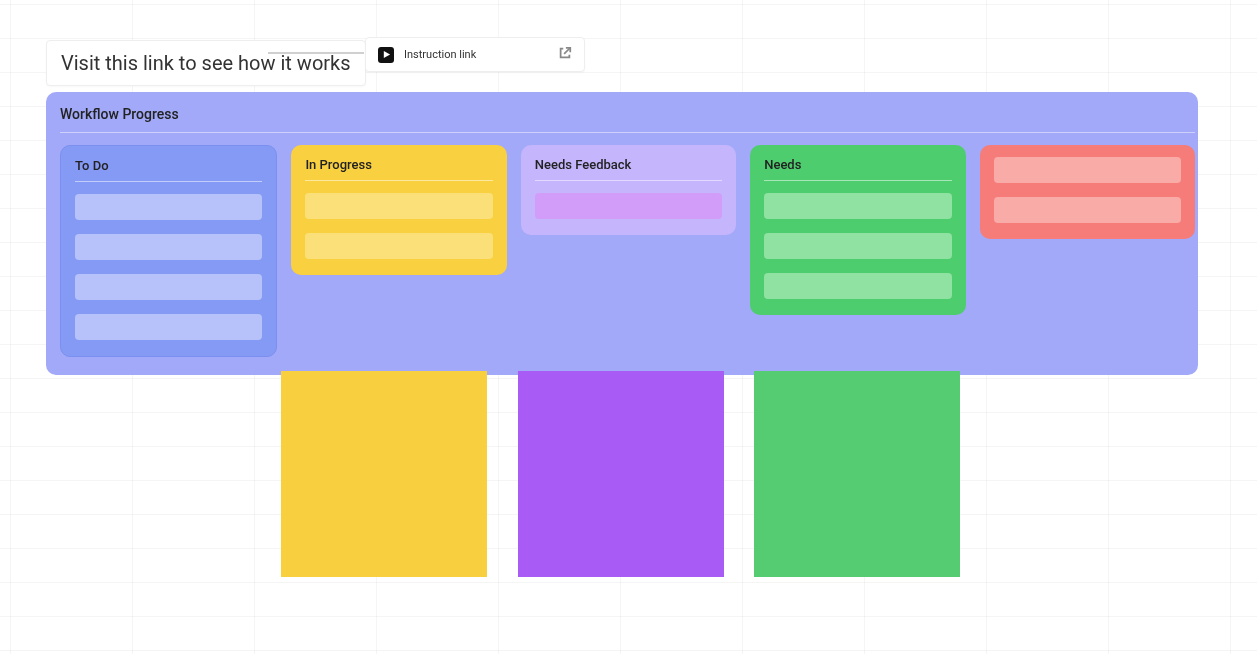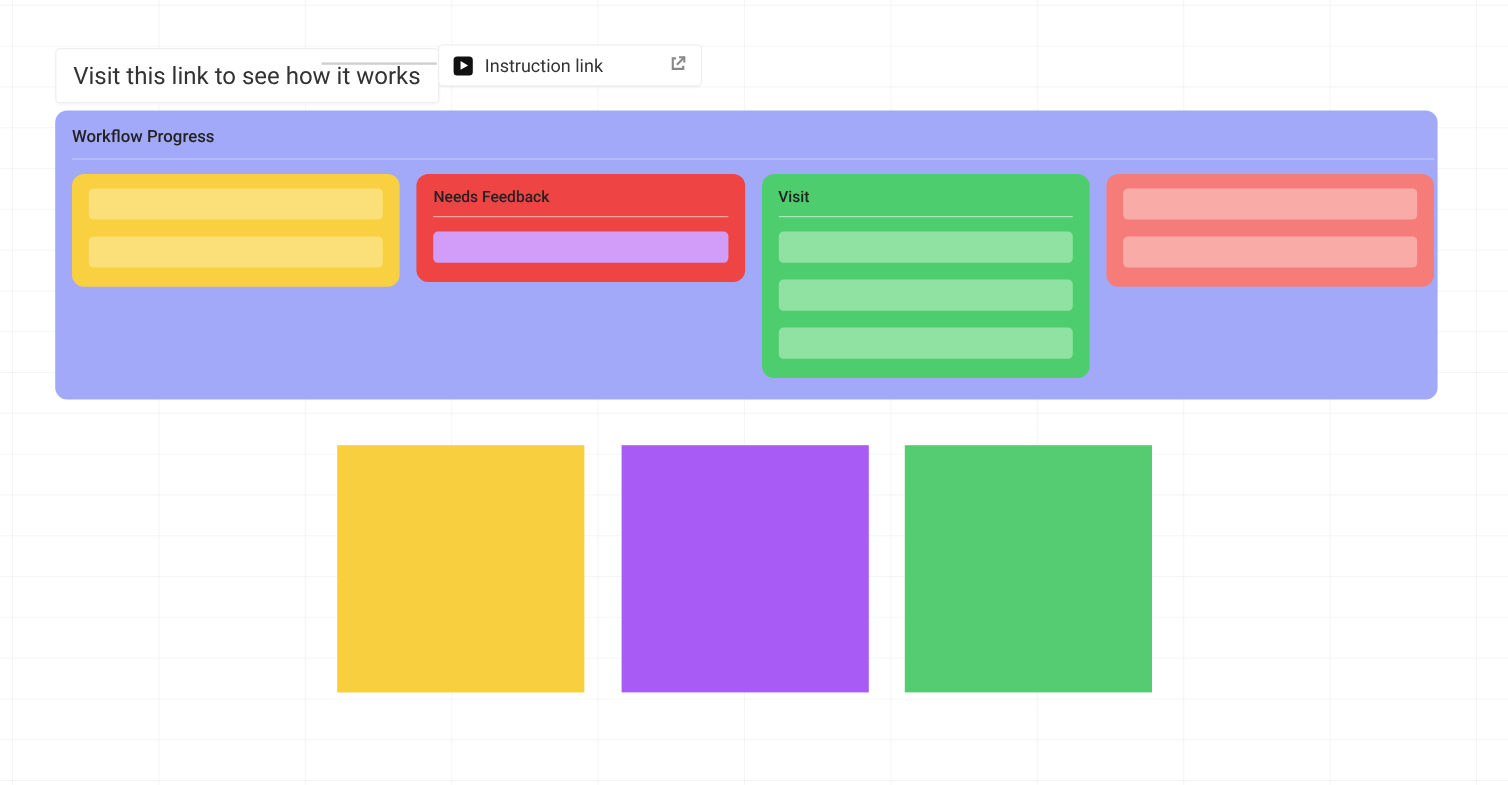--- a/index.html
+++ b/index.html
@@ -77,21 +77,21 @@
       justify-content: center;
       flex-shrink: 0;
     }
     .link-card .sq svg {
       width: 9px;
       height: 9px;
       fill: #fff;
     }
     .link-card .txt {
       flex: 1;
-      font-size: 15px;
+      font-size: 11px;
       color: #333;
     }
     .link-card .ext svg {
       width: 14px;
       height: 14px;
       stroke: #888;
       fill: none;
       stroke-width: 2;
     }
     
@@ -136,21 +136,21 @@
       margin-bottom: 14px;
     }
     .ticket:last-child {
       margin-bottom: 0;
     }
     
     .col-todo { background: #859af4; border: 1px solid #7b90ee; }
     .col-todo .ticket { background: #b6c2f9; }
     .col-progress { background: #f9d03f; }
     .col-progress .ticket { background: #fbe07a; }
-    .col-feedback { background: #ef4444; }
+    .col-feedback { background: #c4b5fd; }
     .col-feedback .ticket { background: #d19df9; }
     .col-done { background: #4ecd6f; }
     .col-done .ticket { background: #90e2a2; }
     .col-rejected { background: #f57c78; }
     .col-rejected .ticket { background: #f9aba8; }
     
     .swatch {
       position: absolute;
       top: 371px;
       width: 206px;
@@ -185,30 +185,38 @@
           <path d="M6 3 H3 V13 H13 V10"></path>
           <path d="M9 2 H14 V7"></path>
           <path d="M14 2 L7 9"></path>
         </svg>
     </span>
   </div>
 
   <div class="board">
     <div class="board-title">Workflow Progress</div>
     <div class="columns" id="columns-root">
+        <div class="col col-todo">
+          <div class="col-title">To Do</div>
+          <div class="ticket"></div>
+          <div class="ticket"></div>
+          <div class="ticket"></div>
+          <div class="ticket"></div>
+        </div>
         <div class="col col-progress">
+          <div class="col-title">In Progress</div>
           <div class="ticket"></div>
           <div class="ticket"></div>
         </div>
         <div class="col col-feedback">
           <div class="col-title">Needs Feedback</div>
           <div class="ticket"></div>
         </div>
         <div class="col col-done">
-          <div class="col-title">Visit</div>
+          <div class="col-title">Needs</div>
           <div class="ticket"></div>
           <div class="ticket"></div>
           <div class="ticket"></div>
         </div>
         <div class="col col-rejected">
           <div class="ticket"></div>
           <div class="ticket"></div>
         </div>
       </div>
   </div>

